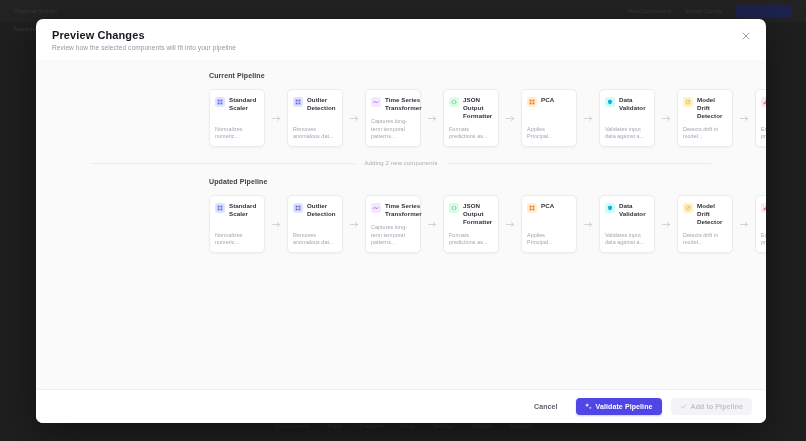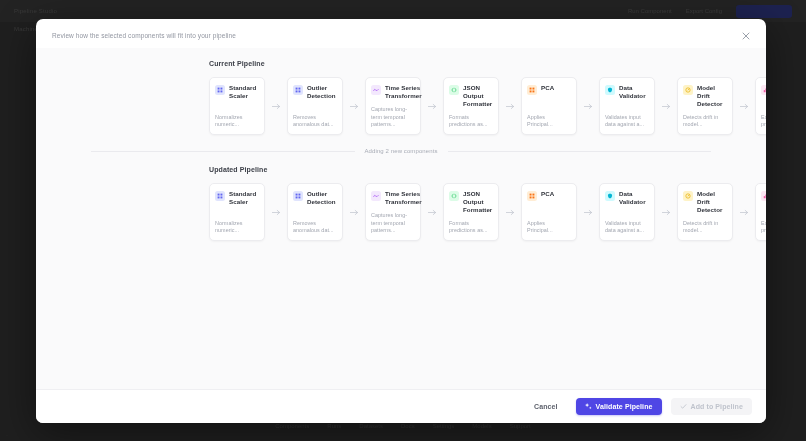--- a/index.html
+++ b/index.html
@@ -298,20 +298,21 @@
     <span>Settings</span>
     <span>Models</span>
     <span>Support</span>
   </div>
   <span class="bg-corner-dot">·</span>
 </div>
 
 <div class="modal">
 
   <div class="modal-header">
+    <div class="modal-title">Preview Changes</div>
     <div class="modal-subtitle">Review how the selected components will fit into your pipeline</div>
     <button class="close-btn">
       <svg width="8" height="8" viewBox="0 0 8 8" aria-hidden="true">
         <path d="M1 1 L7 7 M7 1 L1 7" stroke="currentColor" stroke-width="1" stroke-linecap="round" fill="none"></path>
       </svg>
     </button>
   </div>
 
   <div class="modal-body">
 

